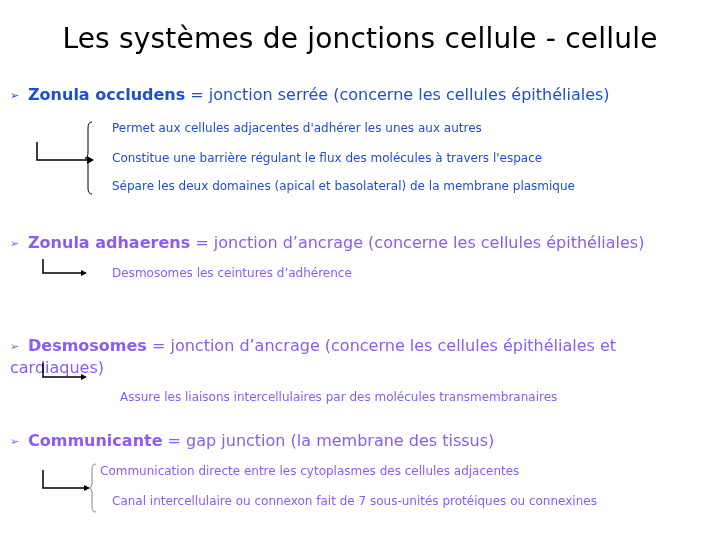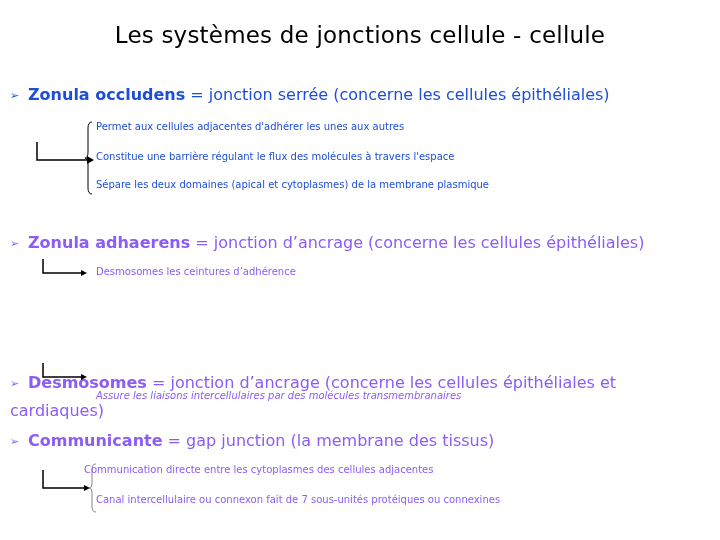--- a/index.html
+++ b/index.html
@@ -1,25 +1,25 @@
 <!DOCTYPE html>
 <html><head>
 <meta charset="utf-8">
 <style>
   html, body { margin:0; padding:0; }
   body { width:720px; height:540px; background:#ffffff; position:relative; overflow:hidden;
          font-family: "DejaVu Sans", sans-serif; color:#000; }
-  .title { position:absolute; top:22px; left:0; width:720px; text-align:center; font-size:23px; font-weight:normal; letter-spacing:0.2px; }
+  .title { position:absolute; top:22px; left:0; width:720px; text-align:center; font-size:28px; font-weight:normal; letter-spacing:0.2px; }
   .bullet { position:absolute; left:10px; font-size:16px; white-space:nowrap; }
   .bullet .mark { display:inline-block; width:18px; font-size:11px; vertical-align:middle; }
   .bullet b { font-weight:bold; }
-  .sub { position:absolute; font-size:10px; white-space:nowrap; }
+  .sub { position:absolute; font-size:12px; white-space:nowrap;margin-left:16px; }
   .black { color:#1d4ed8; }
   .gray { color:#8b5cf6; }
-  .wrap { white-space:normal; width:640px; line-height:27px;margin-top:34px; }
+  .wrap { white-space:normal; width:640px; line-height:21px; }
   .arrow { position:absolute; }
   .brace { position:absolute; }
 </style>
 </head>
 <body>
 
 <div>
   <div class="title">Les systèmes de jonctions cellule - cellule</div>
 
   <div class="bullet black" style="top:85px;">
@@ -27,39 +27,39 @@
   </div>
   <svg class="arrow" style="left:35px;top:140px;" width="60" height="30">
     <polyline points="2,2 2,20 52,20" fill="none" stroke="#000" stroke-width="1.5"></polyline>
     <polygon points="52,16 59,20 52,24" fill="#000"></polygon>
   </svg>
   <svg class="brace" style="left:84px;top:120px;" width="10" height="75">
     <path d="M8,2 Q4,2 4,8 L4,32 Q4,38 1,38 Q4,38 4,44 L4,68 Q4,74 8,74" fill="none" stroke="#000" stroke-width="1"></path>
   </svg>
   <div class="sub black" style="left:96px;top:121px;">Permet aux cellules adjacentes d'adhérer les unes aux autres</div>
   <div class="sub black" style="left:96px;top:151px;">Constitue une barrière régulant le flux des molécules à travers l'espace</div>
-  <div class="sub black" style="left:96px;top:179px;">Sépare les deux domaines (apical et cytoplasmes) de la membrane plasmique</div>
+  <div class="sub black" style="left:96px;top:179px;">Sépare les deux domaines (apical et basolateral) de la membrane plasmique</div>
 
   <div class="bullet gray" style="top:233px;">
     <span class="mark">➢</span><b>Zonula adhaerens</b><span> = jonction d’ancrage (concerne les cellules épithéliales)</span>
   </div>
   <svg class="arrow" style="left:41px;top:258px;" width="50" height="20">
     <polyline points="2,1 2,15 40,15" fill="none" stroke="#000" stroke-width="1.5"></polyline>
     <polygon points="40,12 46,15 40,18" fill="#000"></polygon>
   </svg>
   <div class="sub gray" style="left:96px;top:266px;">Desmosomes les ceintures d’adhérence</div>
 
   <div class="bullet gray wrap" style="top:335px;">
     <span class="mark">➢</span><b>Desmosomes</b><span> = jonction d’ancrage (concerne les cellules épithéliales et cardiaques)</span>
   </div>
   <svg class="arrow" style="left:41px;y:0;top:362px;" width="50" height="20">
     <polyline points="2,1 2,15 40,15" fill="none" stroke="#000" stroke-width="1.5"></polyline>
     <polygon points="40,12 46,15 40,18" fill="#000"></polygon>
   </svg>
-  <div class="sub gray" style="left:96px;top:390px;font-style:italic;">Assure les liaisons intercellulaires par des molécules transmembranaires</div>
+  <div class="sub gray" style="left:104px;top:390px;">Assure les liaisons intercellulaires par des molécules transmembranaires</div>
 
   <div class="bullet gray" style="top:431px;">
     <span class="mark">➢</span><b>Communicante</b><span> = gap junction (la membrane des tissus)</span>
   </div>
   <svg class="arrow" style="left:41px;top:468px;" width="52" height="25">
     <polyline points="2,2 2,20 43,20" fill="none" stroke="#000" stroke-width="1.5"></polyline>
     <polygon points="43,17 49,20 43,23" fill="#000"></polygon>
   </svg>
   <svg class="brace" style="left:88px;top:462px;" width="10" height="52">
     <path d="M8,2 Q4,2 4,7 L4,22 Q4,26 1,26 Q4,26 4,30 L4,45 Q4,50 8,50" fill="none" stroke="#888" stroke-width="1"></path>

